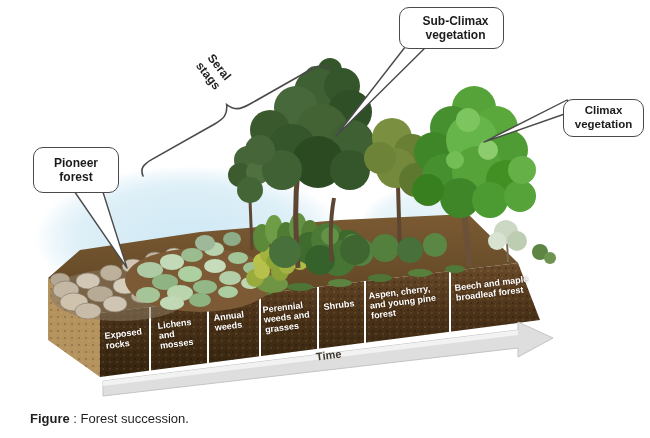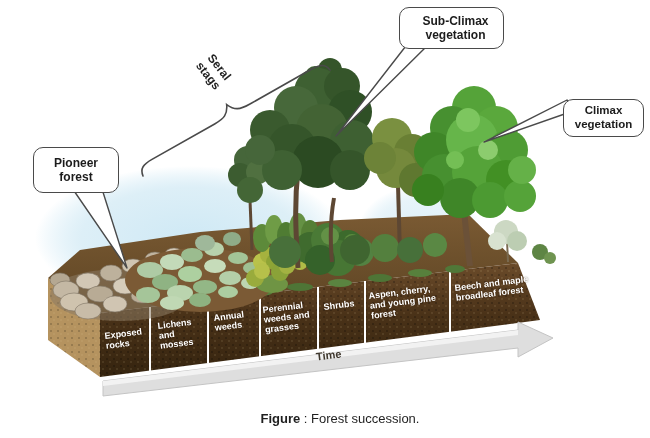--- a/index.html
+++ b/index.html
@@ -28,21 +28,21 @@
   #lbl-2{left:213px;top:313px;}
   #lbl-3{left:262px;top:305px;}
   #lbl-4{left:323px;top:302px;}
   #lbl-5{left:368px;top:291px;}
   #lbl-6{left:454px;top:283px;}
 
   #time-label{position:absolute;z-index:4;left:316px;top:349px;font-weight:bold;
               font-size:11px;color:#3f382e;transform:rotate(-7deg);}
 
   #caption{position:absolute;z-index:4;left:30px;top:411px;width:620px;
-           text-align:center;font-size:13px;color:#1f1f1f;white-space:pre;}
+           font-size:13px;color:#1f1f1f;white-space:pre;}
   #caption b{font-weight:bold;}
 </style>
 </head>
 <body>
 
 <div id="stage">
 
 <svg id="scene" width="650" height="438" viewBox="0 0 650 438">
   <defs>
     <radialGradient id="skyGrad" cx="50%" cy="50%" r="50%">

